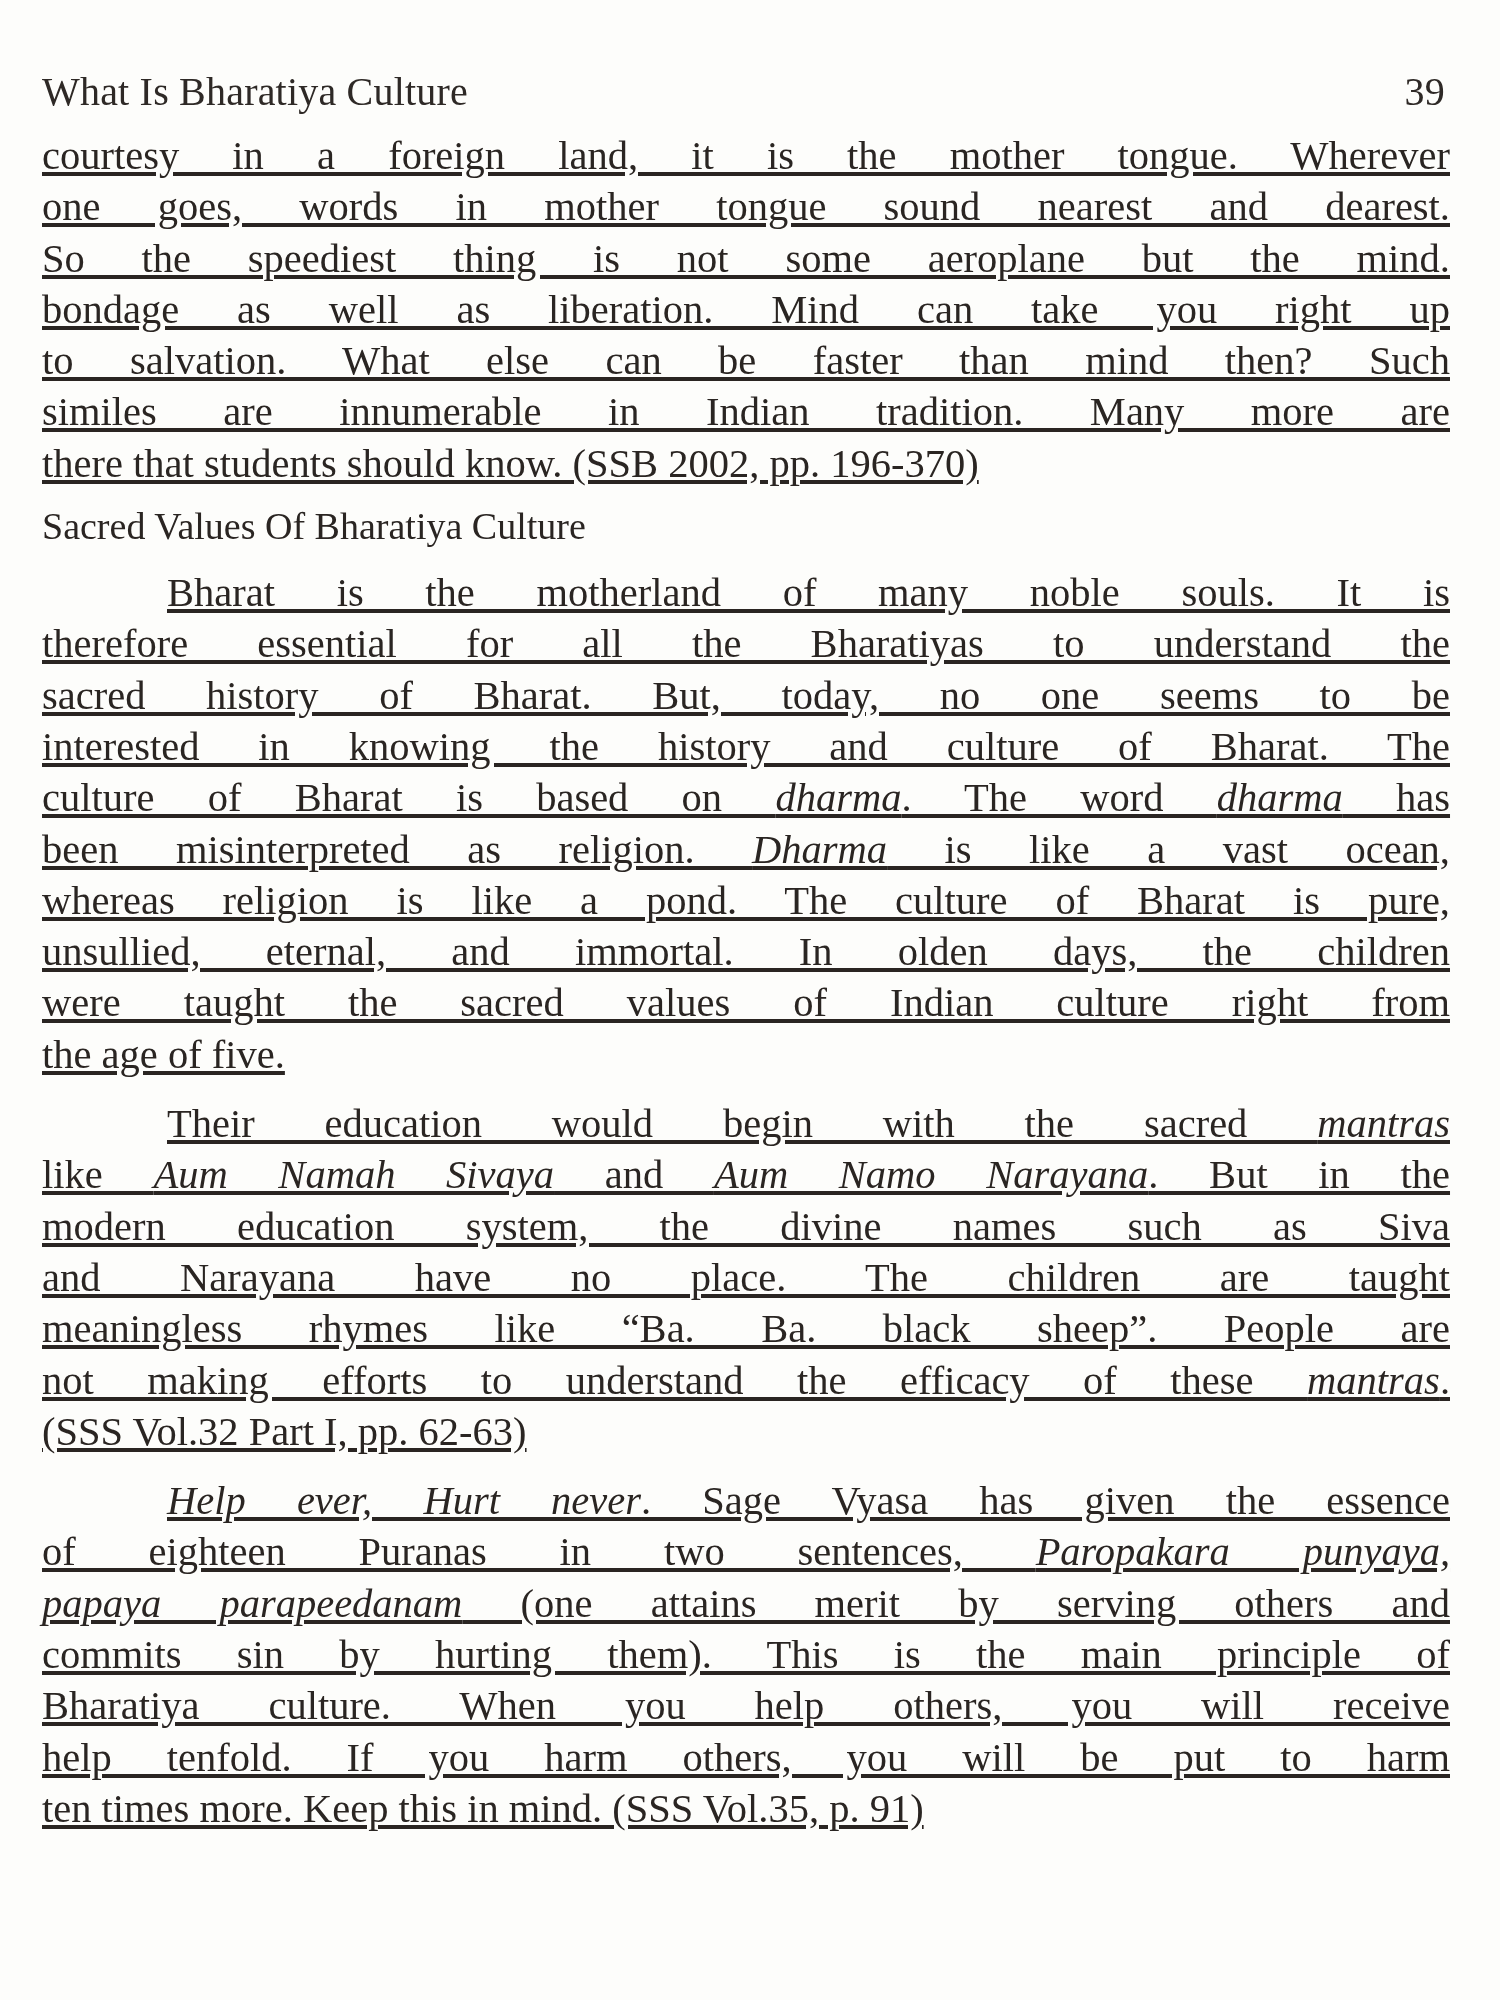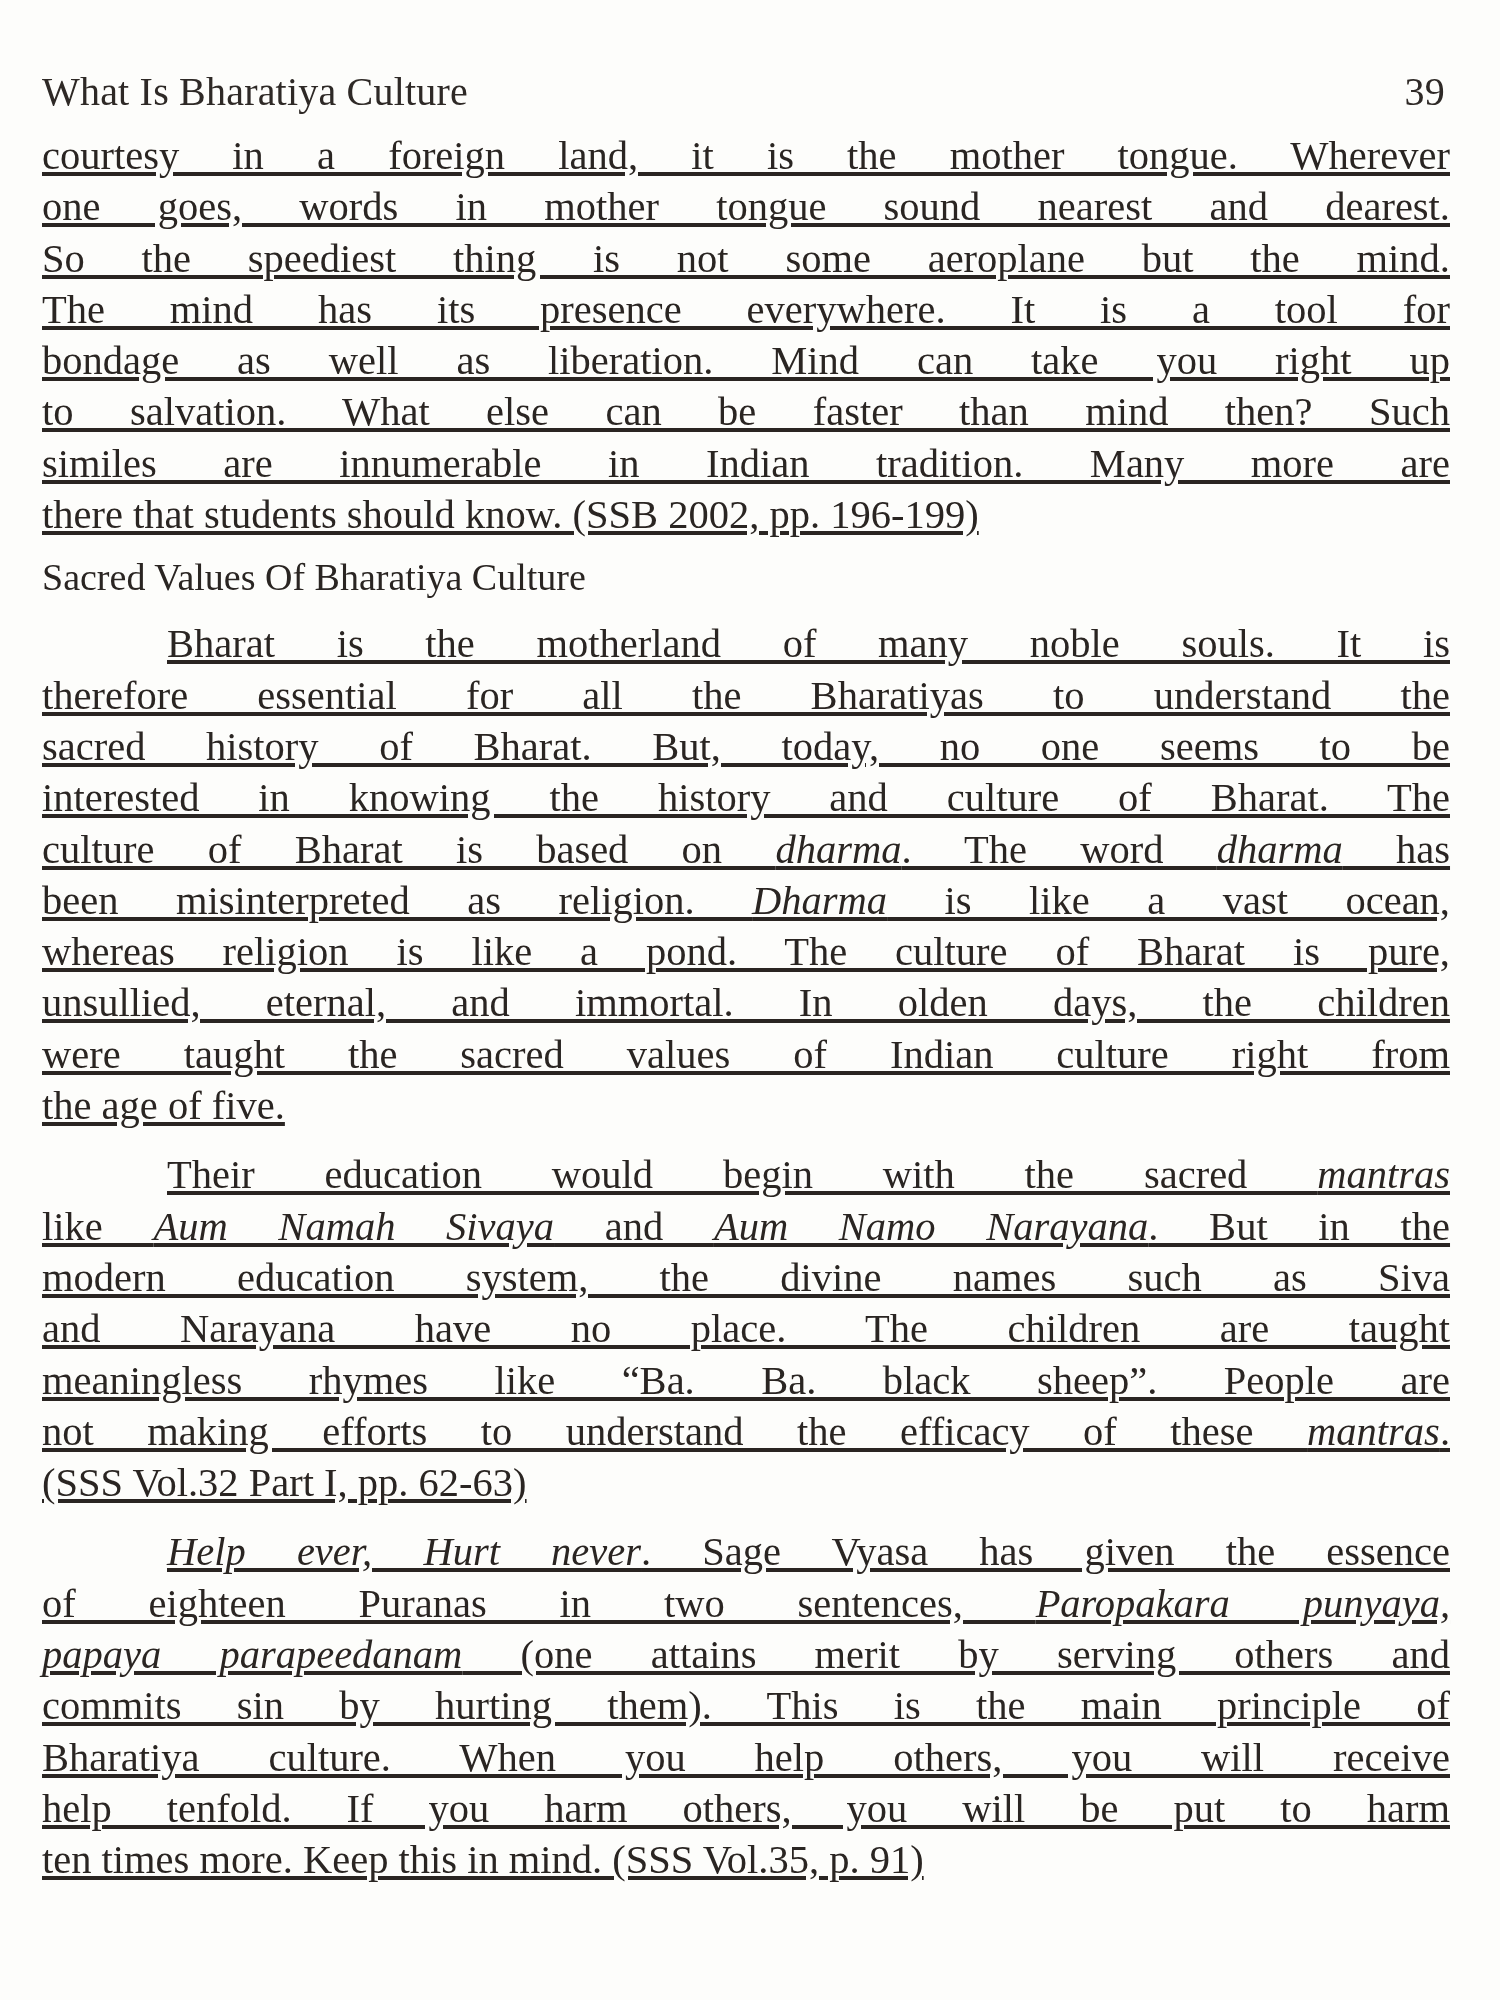--- a/index.html
+++ b/index.html
@@ -47,25 +47,24 @@
 
   <div class="running-head">
     <span>What Is Bharatiya Culture</span>
     <span class="num">39</span>
   </div>
 
   <div class="body-text">
     <span class="line">courtesy in a foreign land, it is the mother tongue. Wherever</span>
     <span class="line">one goes, words in mother tongue sound nearest and dearest.</span>
     <span class="line">So the speediest thing is not some aeroplane but the mind.</span>
-    <span class="line">The mind has its presence everywhere. It is a tool for</span>
     <span class="line">bondage as well as liberation. Mind can take you right up</span>
     <span class="line">to salvation. What else can be faster than mind then? Such</span>
     <span class="line">similes are innumerable in Indian tradition. Many more are</span>
-    <span class="line last">there that students should know. (SSB 2002, pp. 196-199)</span>
+    <span class="line last">there that students should know. (SSB 2002, pp. 196-370)</span>
   </div>
 
   <div class="section-heading">Sacred Values Of Bharatiya Culture</div>
 
   <div class="body-text">
 
     <div class="para">
       <span class="line indent">Bharat is the motherland of many noble souls. It is</span>
       <span class="line">therefore essential for all the Bharatiyas to understand the</span>
       <span class="line">sacred history of Bharat. But, today, no one seems to be</span>

